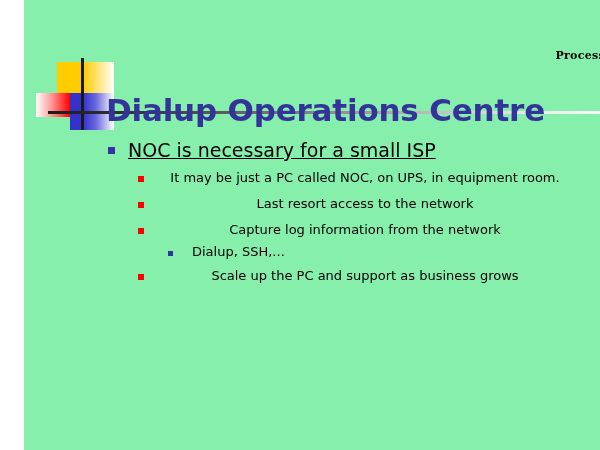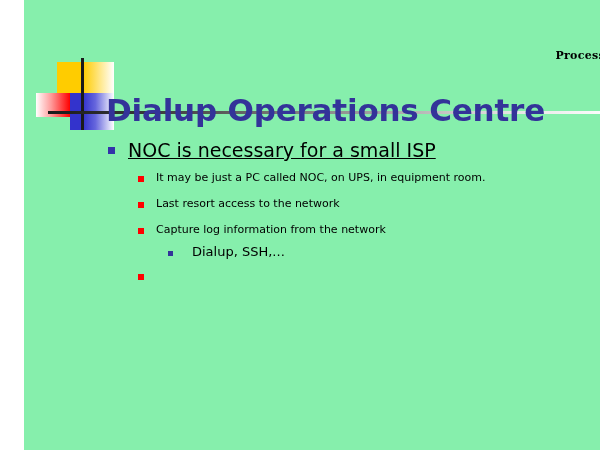--- a/index.html
+++ b/index.html
@@ -173,23 +173,24 @@
     margin-top: 6px;
   }
   .lvl2 .marker {
     width: 6px;
     height: 6px;
     background: #ff0000;
     margin-top: 8px;
     margin-right: 12px;
   }
   .lvl2 .b-text {
-    font-size: 11px;
+    font-size: 13px;
     line-height: 20px;
     max-width: 418px;
+    text-align: center;
   }
 
   
   .lvl3 {
     padding-left: 144px;
     margin-top: 4px;
     gap: 10px;
   }
   .lvl3 .marker {
     width: 5px;
@@ -250,16 +251,17 @@
 
 
     <div class="bullet-row lvl3">
       <span class="marker"></span>
       <span class="b-text">Dialup, SSH,...</span>
     </div>
 
 
     <div class="bullet-row lvl2">
       <span class="marker"></span>
+      <span class="b-text">Scale up the PC and support as business grows</span>
     </div>
 
   </div>
 </div>
 
 </body></html>

